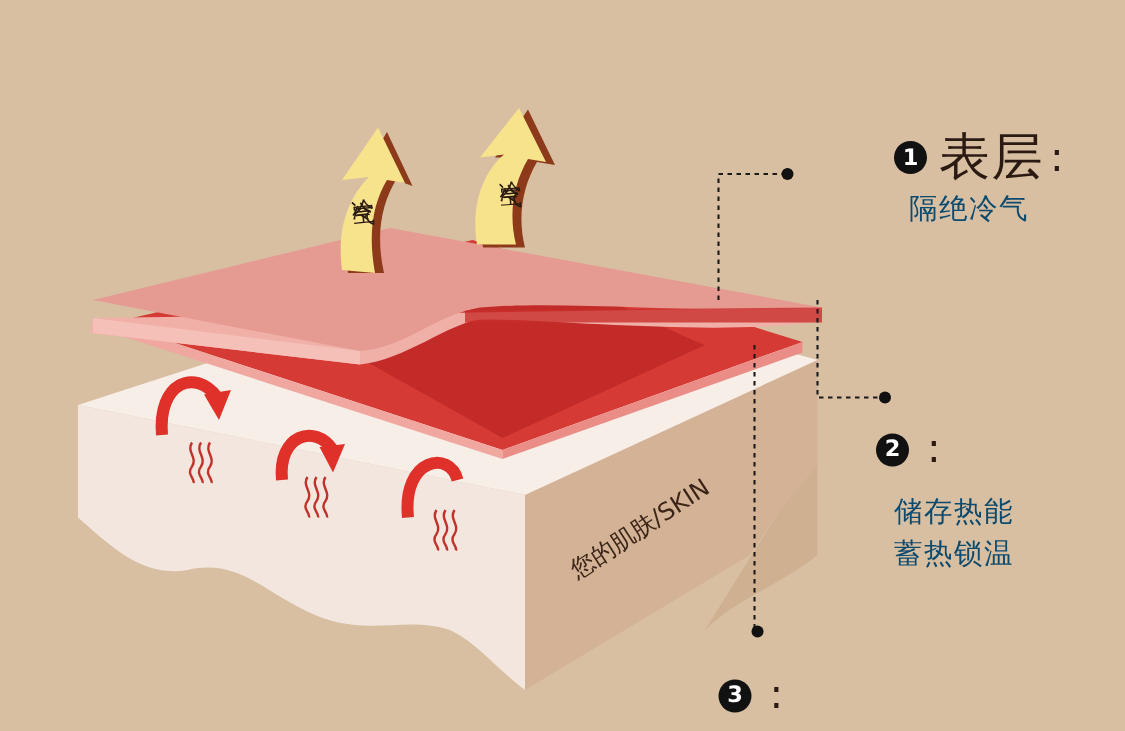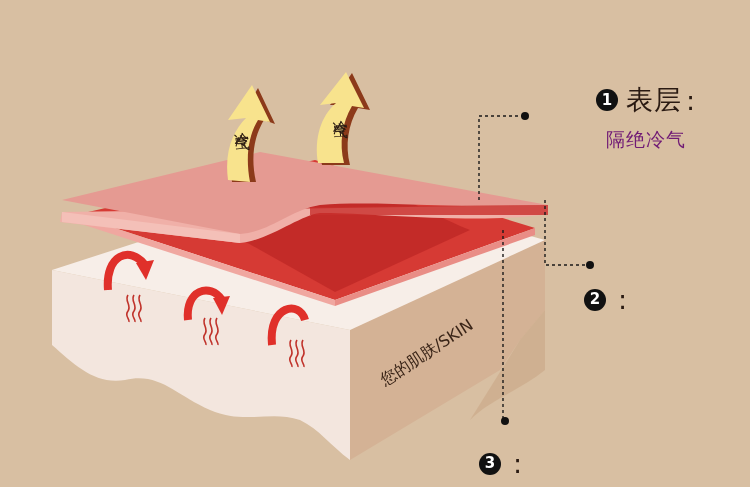--- a/index.html
+++ b/index.html
@@ -15,24 +15,24 @@
       position: absolute; color: #2a1a12;
       display: flex; align-items: center;
     }
     .num {
       display: inline-flex; align-items: center; justify-content: center;
       width: 22px; height: 22px; border-radius: 50%;
       background: #111; color: #fff;
       font-family: "DejaVu Sans", sans-serif; font-size: 15px; font-weight: bold;
       margin-right: 8px; line-height: 1;
     }
-    .title { font-size: 27px; letter-spacing: 1px; }
+    .title { font-size: 34px; letter-spacing: 1px; }
     .colon { font-size: 27px; margin-left: 4px; }
     .desc {
-      position: absolute; color: #701a75; font-size: 19px; line-height: 28px;
+      position: absolute; color: #0c4a6e; font-size: 19px; line-height: 28px;
       letter-spacing: 1px;
     }
     .arrow-text {
       position: absolute; color: #2a1a12; font-size: 15px;
       writing-mode: vertical-rl; line-height: 1; letter-spacing: 2px;
     }
     .skin-text {
       position: absolute; color: #3a2518; font-size: 16px;
       transform-origin: left bottom; white-space: nowrap;
     }
@@ -120,18 +120,22 @@
     <span class="colon">:</span>
   </div>
   <div class="desc" style="left:606px; top:125px;">
     <div>隔绝冷气</div>
   </div>
 
   <div class="label" style="left:584px; top:284px;">
     <span class="num">2</span>
     <span class="colon">:</span>
   </div>
+  <div class="desc" style="left:596px; top:327px;">
+    <div>储存热能</div>
+    <div>蓄热锁温</div>
+  </div>
 
   <div class="label" style="left:479px; top:448px;">
     <span class="num">3</span>
     <span class="colon">:</span>
   </div>
 </div>
 
 </body></html>

